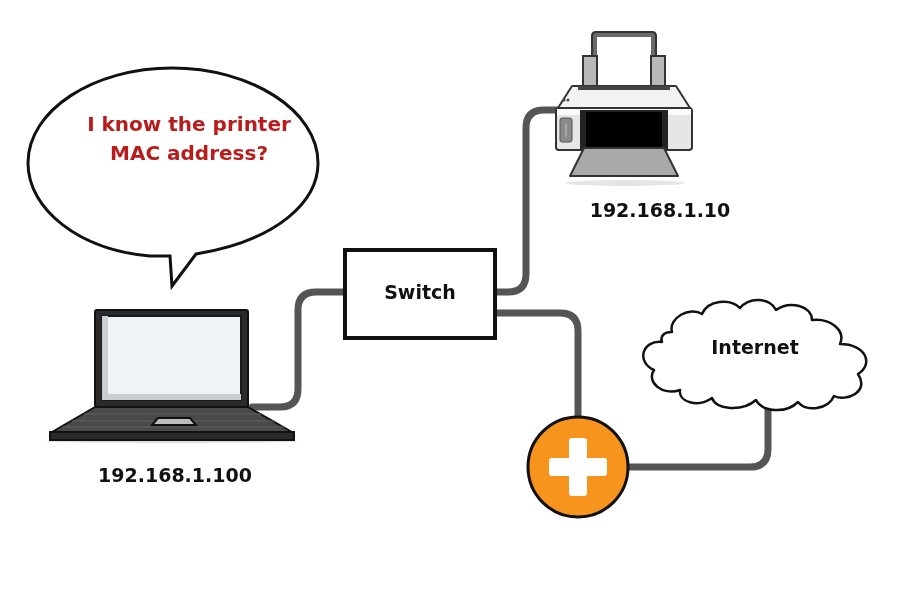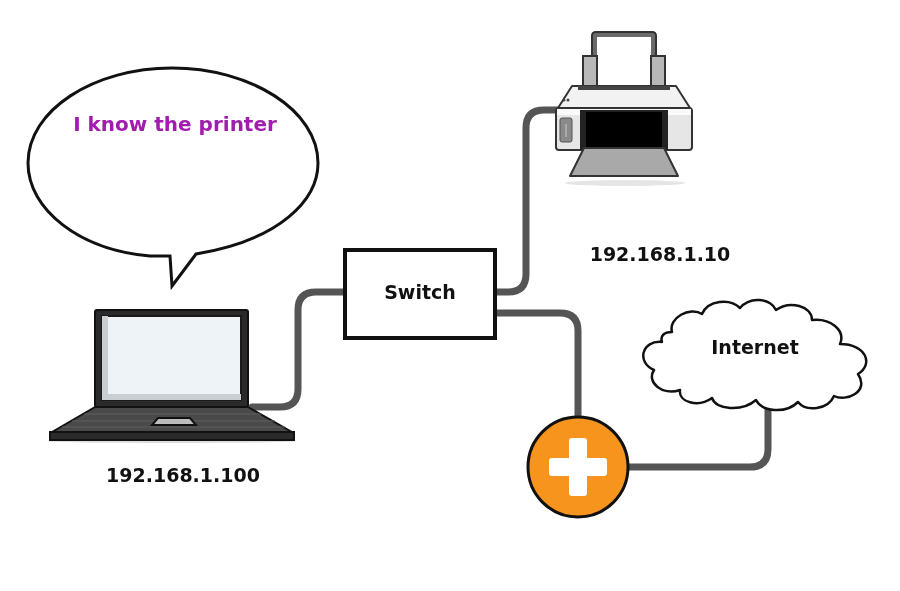--- a/index.html
+++ b/index.html
@@ -1,19 +1,19 @@
 <!DOCTYPE html>
 <html><head>
 <meta charset="utf-8">
 <style>
   html, body { margin: 0; padding: 0; background: #ffffff; }
   #stage { position: relative; width: 900px; height: 591px; overflow: hidden; background: #ffffff; }
   svg { position: absolute; left: 0; top: 0; }
   .lbl { position: absolute; font-family: "DejaVu Sans", sans-serif; font-weight: bold; color: #111111; text-align: center; white-space: nowrap; }
-  .bubble-text { position: absolute; left: 45px; top: 115px; width: 260px; font-family: "DejaVu Sans", sans-serif; font-weight: bold; font-size: 20px; line-height: 29px; text-align: center; color: #a21caf; }
+  .bubble-text { position: absolute; left: 59px; top: 115px; width: 260px; font-family: "DejaVu Sans", sans-serif; font-weight: bold; font-size: 20px; line-height: 29px; text-align: center; color: #b91c1c; }
   .bubble-text div { white-space: nowrap; }
   .addr { font-size: 19px; line-height: 27px; }
   .node-label { font-size: 19px; }
 </style>
 </head>
 <body>
 
 <div id="stage">
   <svg width="900" height="591" viewBox="0 0 900 591">
 
@@ -93,26 +93,27 @@
                C742 412 716 410 712 398
                C698 408 678 402 680 390
                C662 396 646 382 654 370
                C636 362 642 340 662 342
                C660 336 664 332 672 332 Z" fill="#ffffff" stroke="#111111" stroke-width="2.5" stroke-linejoin="round"></path>
     </g>
   </svg>
 
   <div class="bubble-text" style="top:110px;">
     <div>I know the printer</div>
+    <div>MAC address?</div>
   </div>
 
   <div class="lbl node-label" style="left:690px; top:336px; width:130px;">Internet</div>
 
   <div class="lbl node-label" style="left:345px; top:281px; width:150px;">Switch</div>
 
-  <div class="lbl addr" style="left:48px; top:462px; width:270px;">
+  <div class="lbl addr" style="left:40px; top:462px; width:270px;">
     <div>192.168.1.100</div>
   </div>
 
   <div class="lbl addr" style="left:555px; top:197px; width:240px;">
-    <div style="padding-right:30px;margin-top:44px;">192.168.1.10</div>
+    <div style="padding-right:30px;">192.168.1.10</div>
   </div>
 </div>
 
 </body></html>

